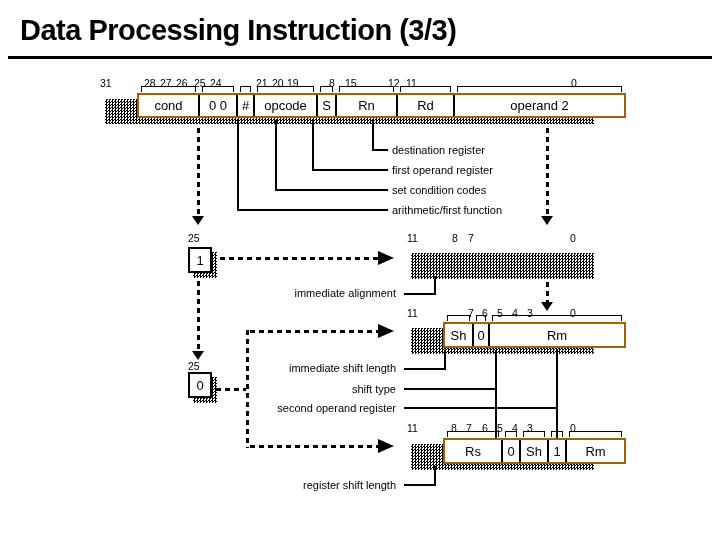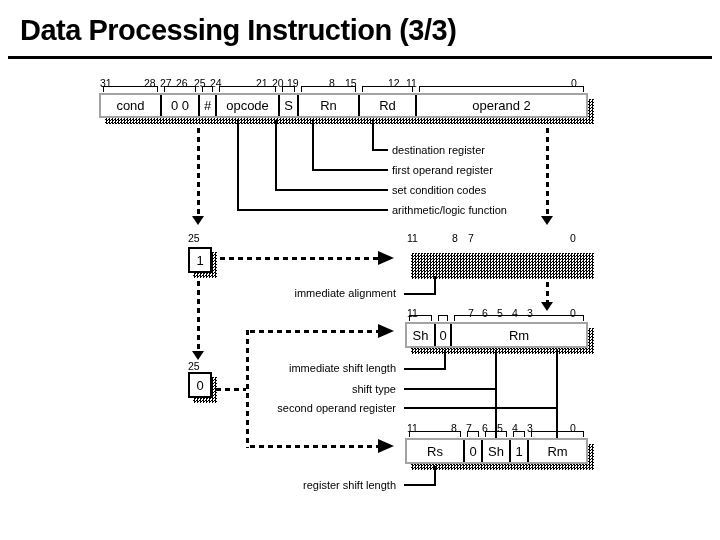--- a/index.html
+++ b/index.html
@@ -4,21 +4,21 @@
 <style>
   * { margin:0; padding:0; box-sizing:border-box; }
   html,body { background:#888; }
   body { font-family:"Liberation Sans", sans-serif; color:#000; }
   .slide { position:relative; width:720px; height:540px; background:#ffffff; overflow:hidden; margin:0 auto; }
 
   .title { position:absolute; left:20px; top:14px; font-size:29px; font-weight:bold; letter-spacing:-0.5px; white-space:nowrap;text-align:center; }
   .rule  { position:absolute; left:8px; top:56px; width:704px; height:3px; background:#000; }
 
   
-  .box { position:absolute; background:#fff; border:2px solid #a3a3a3; display:flex; z-index:2; }
+  .box { position:absolute; background:#fff; border:2px solid #a16207; display:flex; z-index:2;margin-left:38px; }
   .box .f { display:flex; align-items:center; justify-content:center; font-size:13px; border-right:2px solid #000; position:relative; white-space:nowrap; }
   .box .f:last-child { border-right:none; }
   .box .f.grow { flex:1; }
   
   .box .f::before { content:""; position:absolute; top:-9px; left:2px; right:2px; height:5px; border:1px solid #000; border-bottom:none; }
   .sbox { position:absolute; background:#fff; border:2px solid #000; display:flex; align-items:center; justify-content:center; font-size:13px; z-index:2; }
 
   
   .sh { position:absolute; background:repeating-conic-gradient(#000 0% 25%, transparent 0% 50%); background-size:3px 3px; z-index:1; }
 
@@ -80,21 +80,21 @@
   <div class="ln" style="left:312px;top:120px;width:2px;height:51px"></div>
   <div class="ln" style="left:312px;top:169px;width:76px;height:2px"></div>
   <div class="ln" style="left:275px;top:120px;width:2px;height:71px"></div>
   <div class="ln" style="left:275px;top:189px;width:113px;height:2px"></div>
   <div class="ln" style="left:237px;top:120px;width:2px;height:91px"></div>
   <div class="ln" style="left:237px;top:209px;width:151px;height:2px"></div>
 
   <span class="lbl" style="left:392px;top:144px">destination register</span>
   <span class="lbl" style="left:392px;top:164px">first operand register</span>
   <span class="lbl" style="left:392px;top:184px">set condition codes</span>
-  <span class="lbl" style="left:392px;top:204px">arithmetic/logic function</span>
+  <span class="lbl" style="left:392px;top:204px">arithmetic/first function</span>
 
   <div class="dv" style="left:197px;top:128px;height:88px"></div>
   <div class="ad" style="left:192px;top:216px"></div>
   <div class="dv" style="left:546px;top:128px;height:88px"></div>
   <div class="ad" style="left:541px;top:216px"></div>
 
   <span class="bit" style="left:188px;top:233px">25</span>
   <div class="sh" style="left:193px;top:252px;width:24px;height:26px"></div>
   <div class="sbox" style="left:188px;top:247px;width:24px;height:26px">1</div>
 

